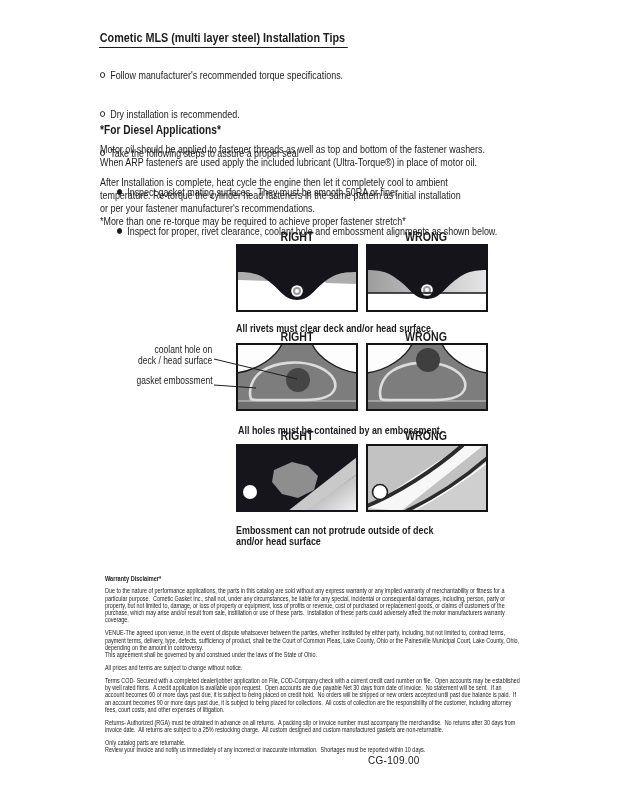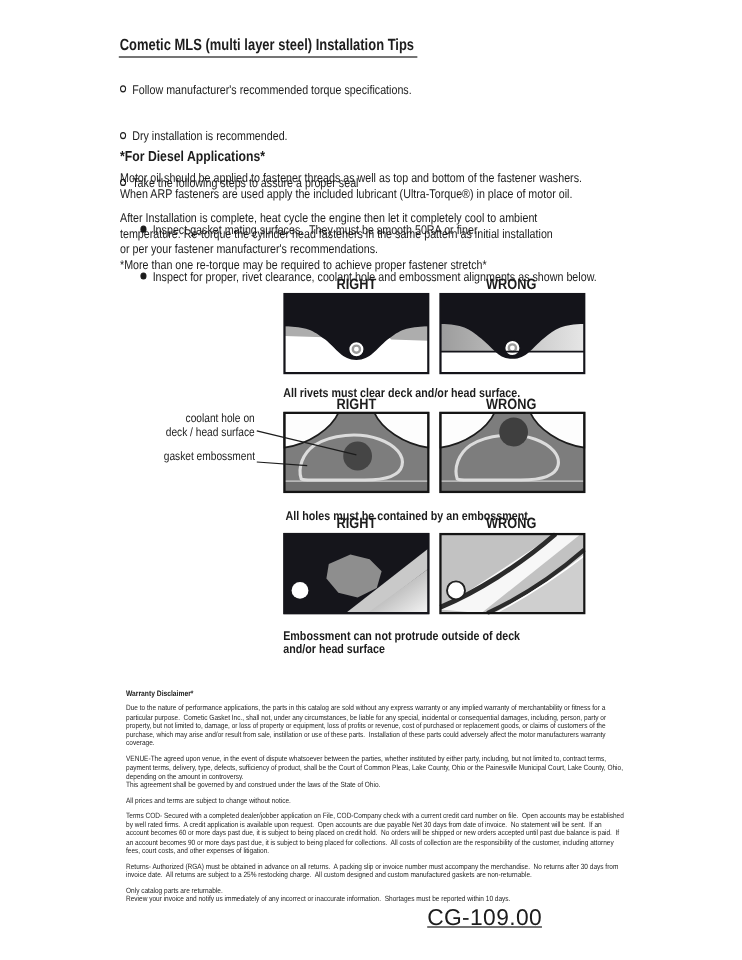--- a/index.html
+++ b/index.html
@@ -43,21 +43,21 @@
   .ann { font-size:10px; line-height:10.5px; text-align:right; white-space:pre;
          transform:scaleX(0.85); transform-origin:100% 0; }
   .a1 { right:406px; top:345px; }
   .a2 { right:406px; top:376px; }
   .leaders { left:210px; top:340px; width:160px; height:60px; pointer-events:none; }
 
   .disc { left:105px; top:575px; width:489px; font-size:6.4px; line-height:7.3px; }
   .disc h3 { font-size:6.6px; font-weight:bold; margin:0 0 5px 0; }
   .disc p  { margin:0 0 5.5px 0; white-space:pre-wrap; }
 
-  .code { left:356px; top:755px; font-size:19px; letter-spacing:0.3px; white-space:pre;text-decoration:underline; }
+  .code { left:368px; top:755px; font-size:10px; letter-spacing:0.3px; white-space:pre; }
 </style>
 </head>
 <body>
 
 <div class="page">
 
   <h1 class="abs title">Cometic MLS (multi layer steel) Installation Tips</h1>
 
   <div class="abs bullets sq">
     <div class="b1"><span class="mk mk1"></span><span>Follow manufacturer's recommended torque specifications.</span></div>

